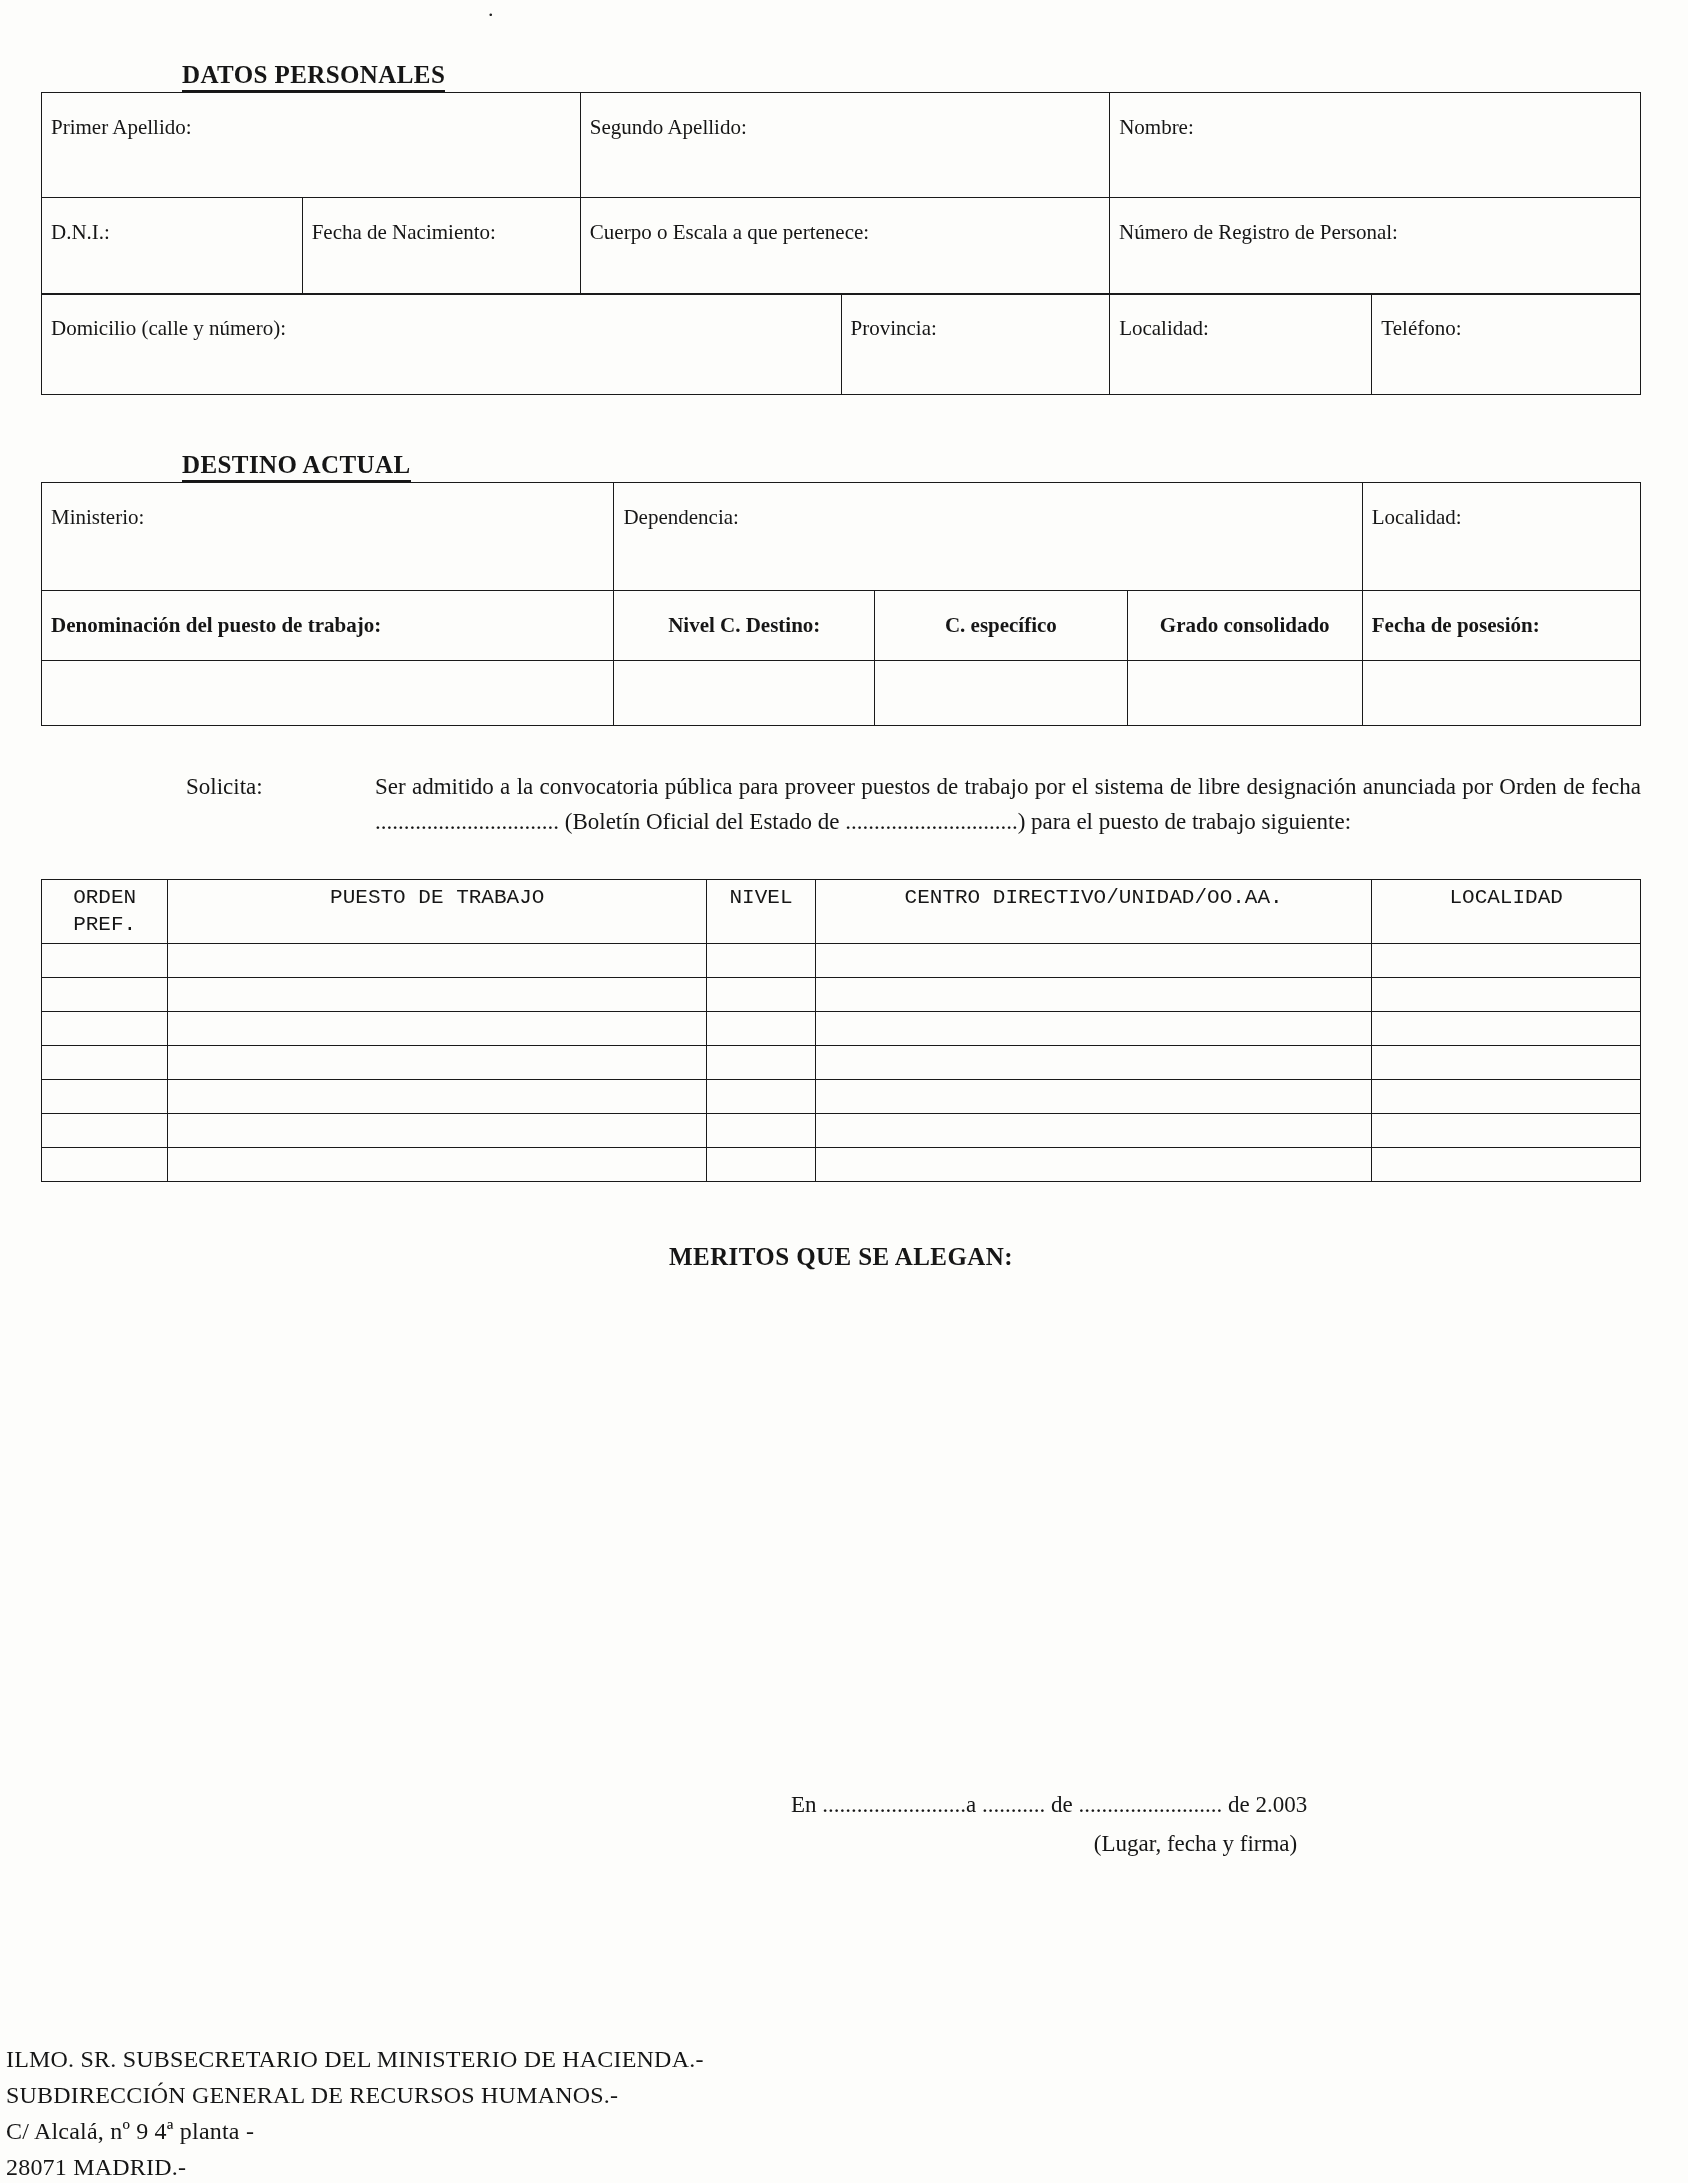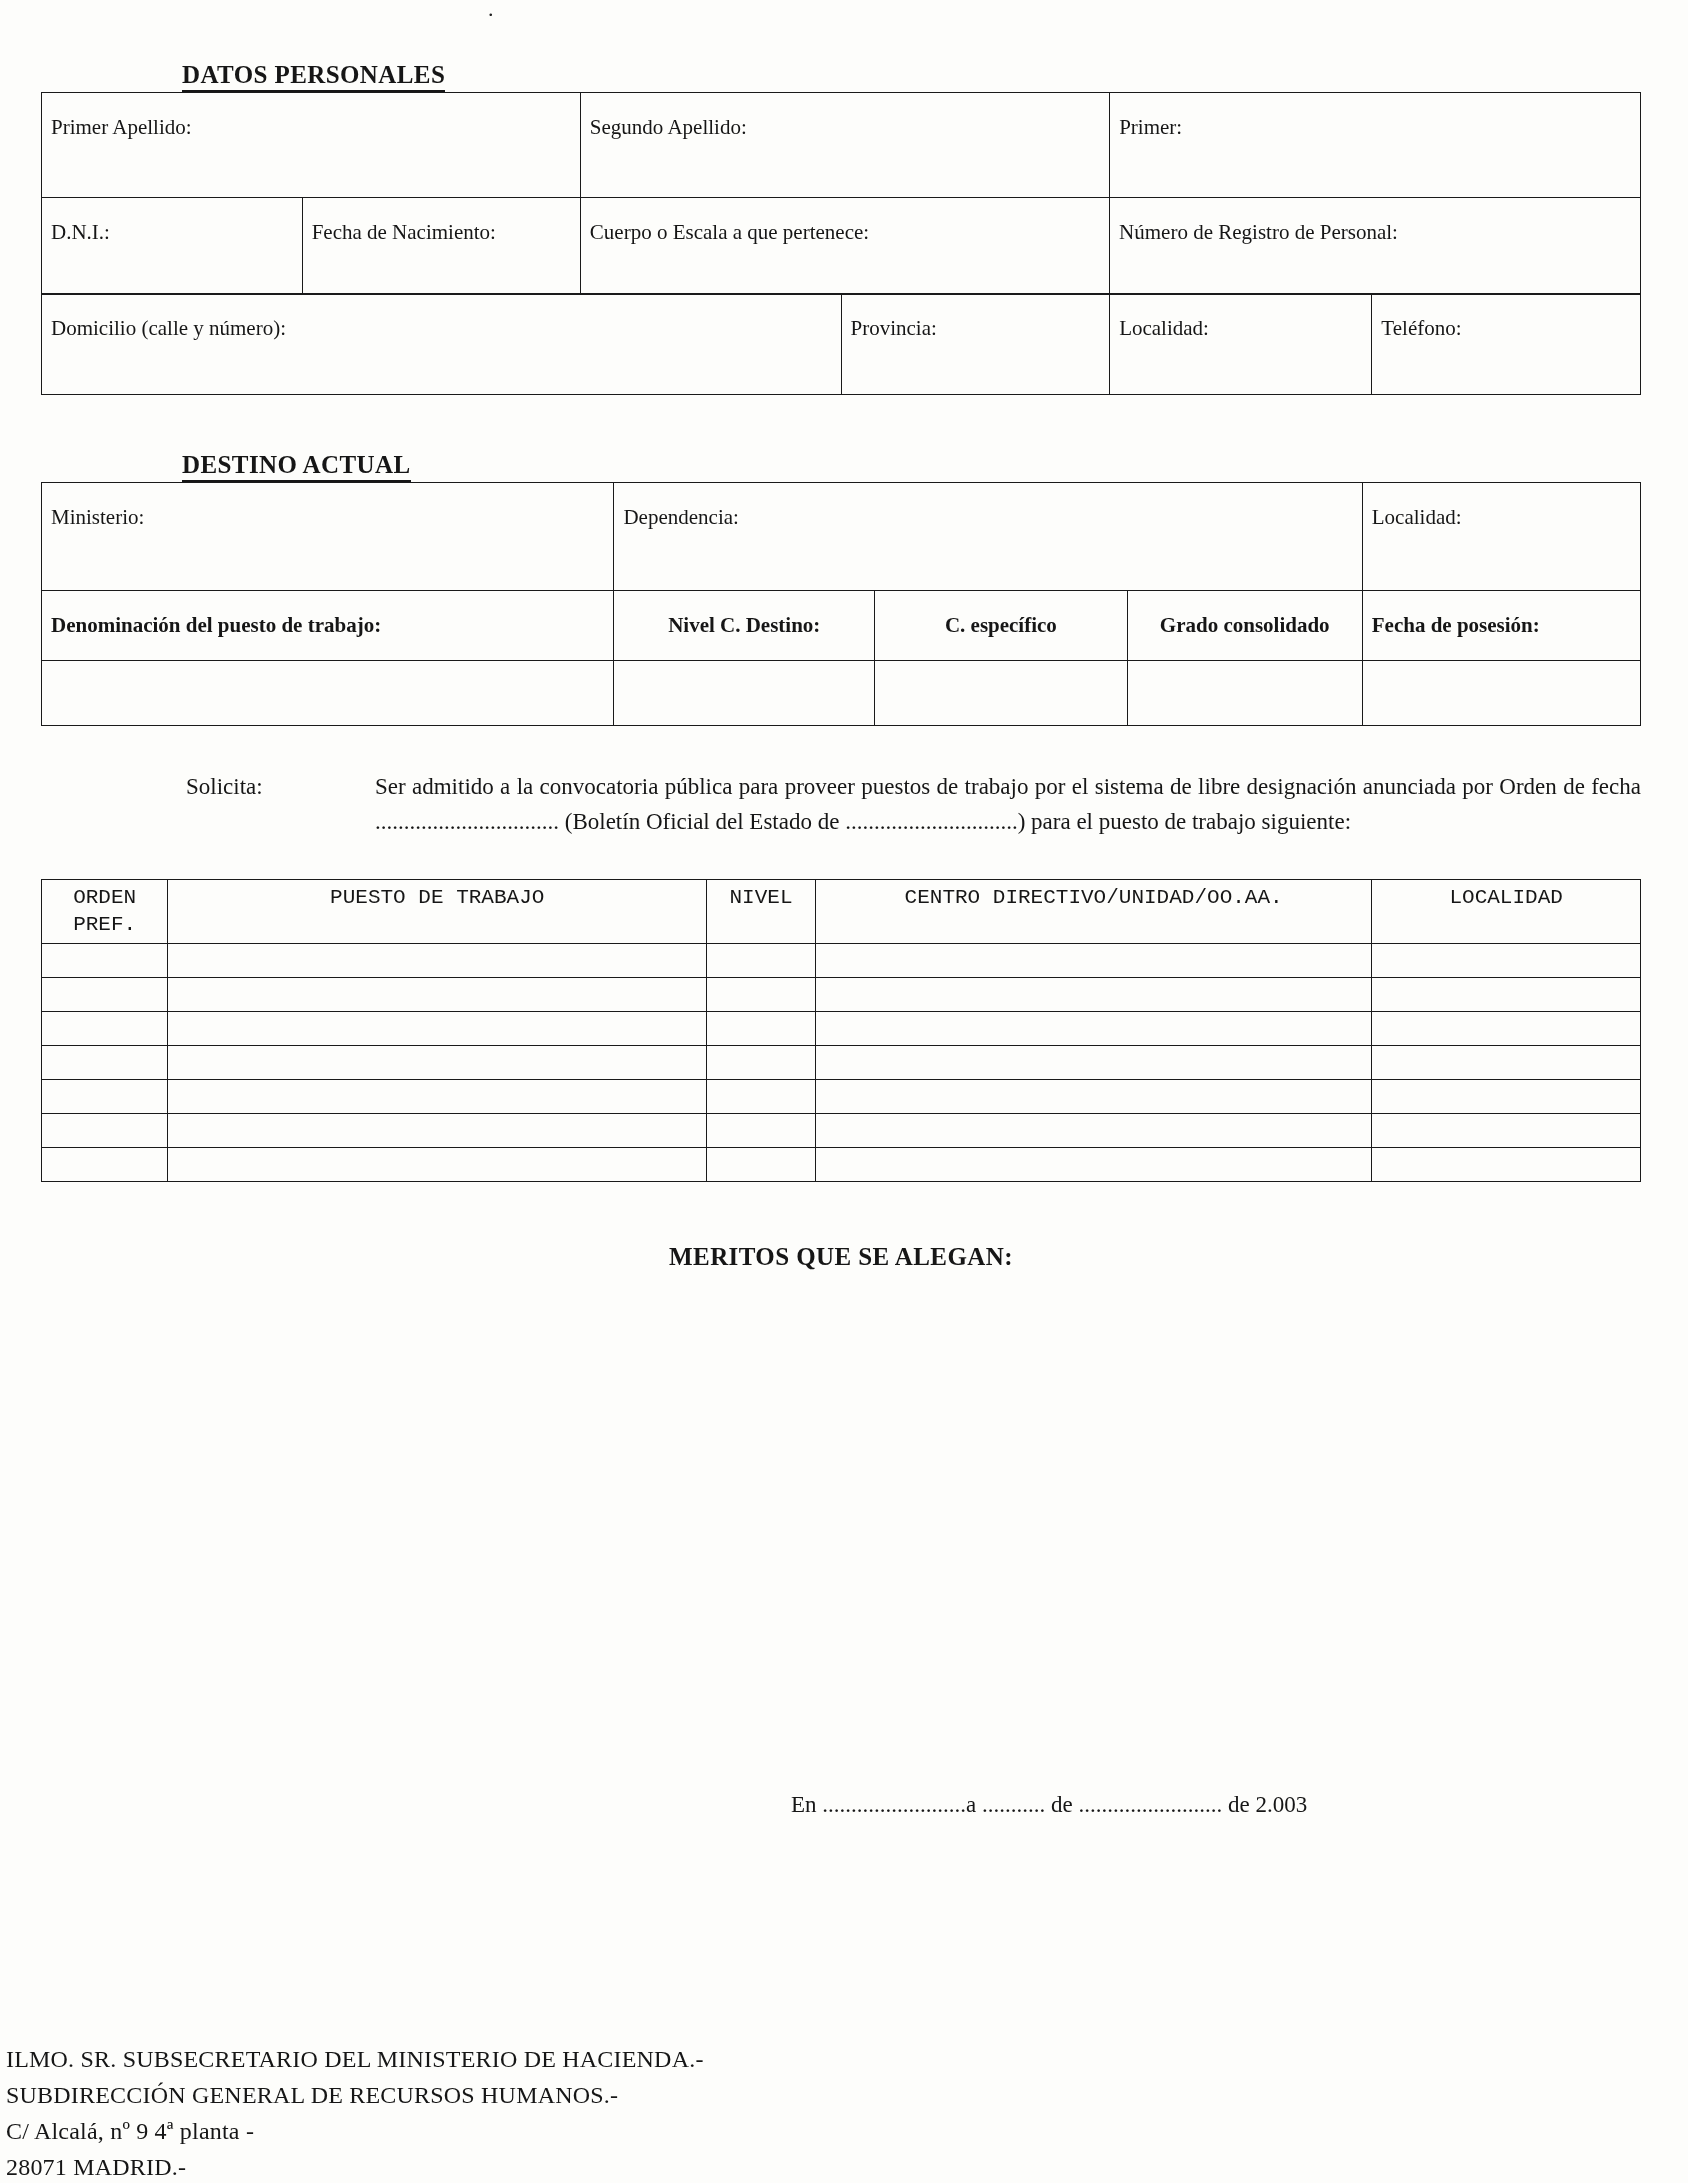--- a/index.html
+++ b/index.html
@@ -65,21 +65,21 @@
   <table class="frow t1r1 after-title">
     <colgroup>
         <col style="width:33.7%">
         <col style="width:33.1%">
         <col>
       </colgroup>
     <tbody>
         <tr>
       <td><span>Primer Apellido:</span></td>
       <td><span>Segundo Apellido:</span></td>
-      <td><span>Primer:</span></td>
+      <td><span>Nombre:</span></td>
     </tr>
   </tbody>
     </table>
   <table class="frow t1r2">
     <colgroup>
         <col style="width:16.3%">
         <col style="width:17.4%">
         <col style="width:33.1%">
         <col>
       </colgroup>
@@ -225,20 +225,21 @@
           <td></td>
           <td></td>
         </tr>
       </tbody>
   </table>
 
   <h2 class="meritos">MERITOS QUE SE ALEGAN:</h2>
 
   <div class="firma">
     <div class="firma-line">En .........................a ........... de ......................... de 2.003</div>
+    <div class="firma-caption">(Lugar, fecha y firma)</div>
   </div>
 
 </div>
 
 <div class="footer">
   <div>ILMO. SR. SUBSECRETARIO DEL MINISTERIO DE HACIENDA.-</div>
   <div>SUBDIRECCIÓN GENERAL DE RECURSOS HUMANOS.-</div>
   <div>C/ Alcalá, nº 9 4ª planta -</div>
   <div>28071 MADRID.-</div>
 </div>

